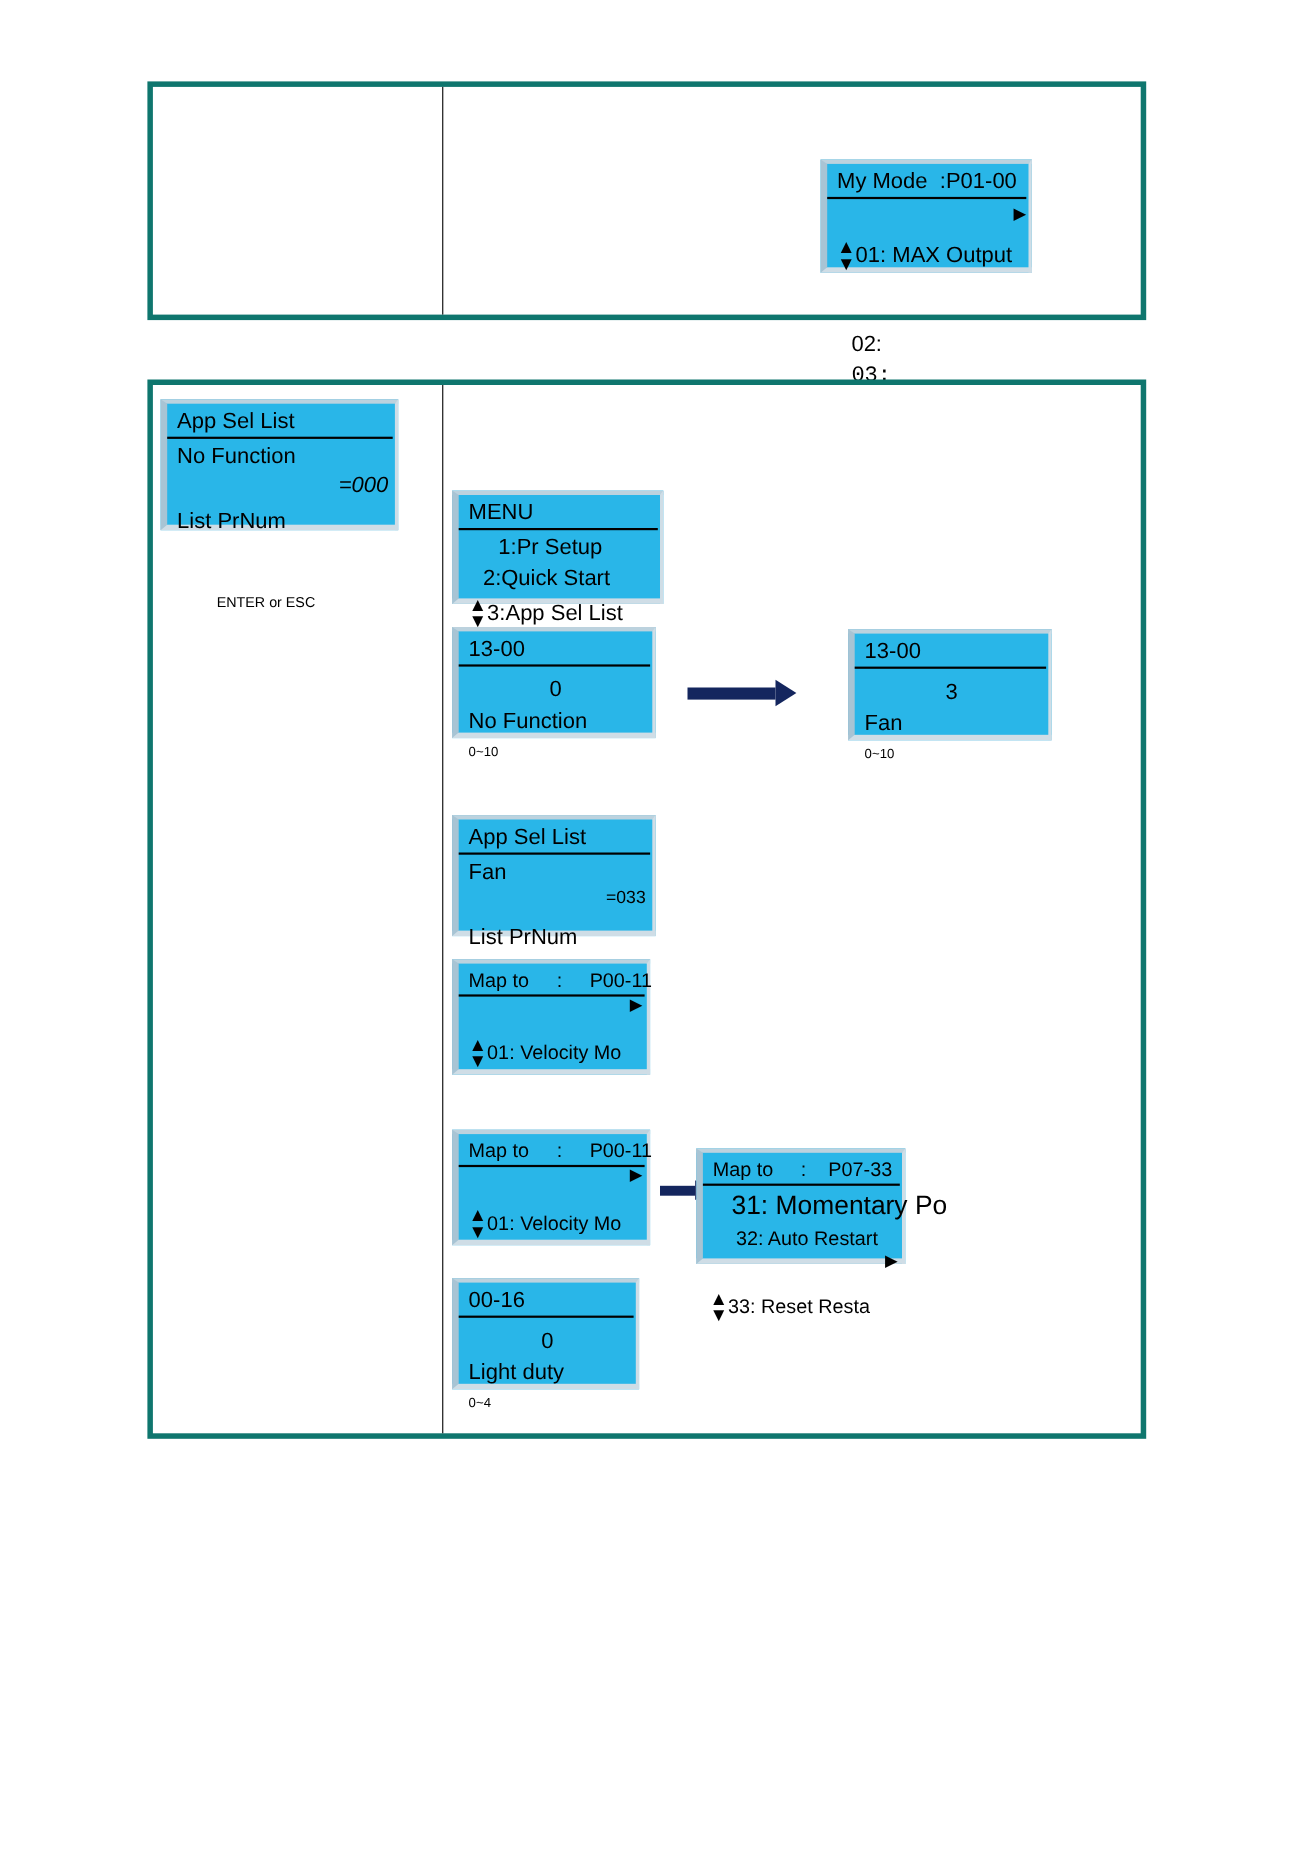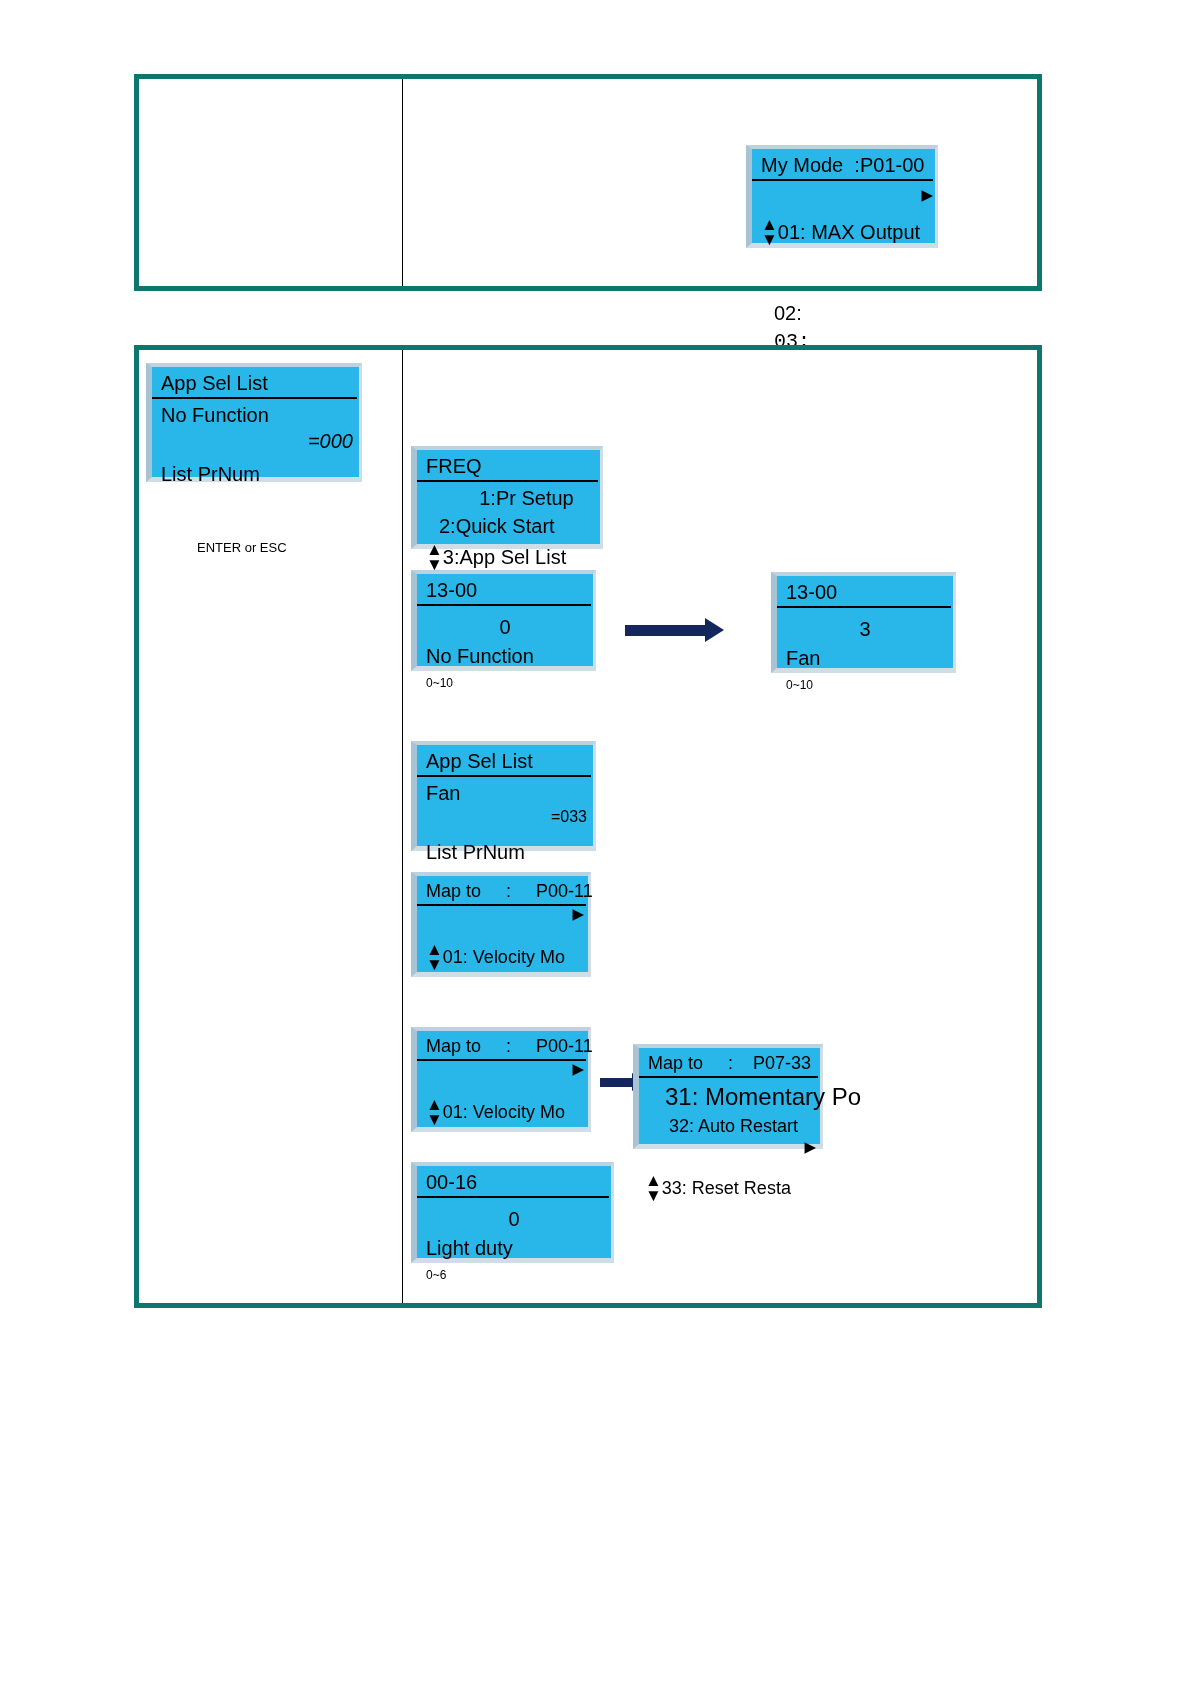--- a/index.html
+++ b/index.html
@@ -138,22 +138,22 @@
     <span class="title">App Sel List</span>
     <span class="line">No Function</span>
     <div class="row">
       <span class="line">List PrNum</span>
       <span class="right-ind" style="right:6px; top:4px; font-size:20px;font-style:italic;">=000</span>
     </div>
     <span class="small" style="padding-left:45px; padding-top:8px;">ENTER or ESC</span>
   </div>
 
   <div class="lcd" style="left:272px; top:96px; width:192px; height:103px;">
-    <span class="title">FREQ</span>
-    <span class="line" style="padding-left:36px;text-align:center;">1:Pr Setup</span>
+    <span class="title">MENU</span>
+    <span class="line" style="padding-left:36px;">1:Pr Setup</span>
     <span class="line" style="padding-left:22px;">2:Quick Start</span>
     <span class="line"><span class="ud">▲<br>▼</span><span>3:App Sel List</span></span>
   </div>
 
   <div class="lcd" style="left:272px; top:220px; width:185px; height:101px;">
     <span class="title">13-00</span>
     <span class="line center" style="padding-top:10px;">0</span>
     <span class="line" style="padding-top:6px;">No Function</span>
     <span class="small" style="padding-top:8px; font-size:12px;">0~10</span>
   </div>
@@ -208,19 +208,19 @@
   <div class="lcd" style="left:494px; top:694px; width:190px; height:105px;">
     <span class="title" style="font-size:18px;">Map to     :    P07-33</span>
     <span class="line" style="padding-left:26px; font-size:24px;">31: Momentary Po</span>
     <span class="line" style="padding-left:30px; font-size:18px;">32: Auto Restart</span>
     <div class="row">
       <span class="line" style="font-size:18px; padding-left:6px;"><span class="ud">▲<br>▼</span><span>33: Reset Resta</span></span>
       <span class="right-ind" style="right:4px; top:2px;">▶</span>
     </div>
   </div>
 
-  <div class="lcd" style="left:272px; top:812px; width:203px; height:101px;">
+  <div class="lcd" style="left:272px; top:812px; width:170px; height:101px;">
     <span class="title">00-16</span>
     <span class="line center" style="padding-top:10px;">0</span>
     <span class="line" style="padding-top:6px;">Light duty</span>
-    <span class="small" style="padding-top:8px; font-size:12px;">0~6</span>
+    <span class="small" style="padding-top:8px; font-size:12px;">0~4</span>
   </div>
 </div>
 
 </body></html>

